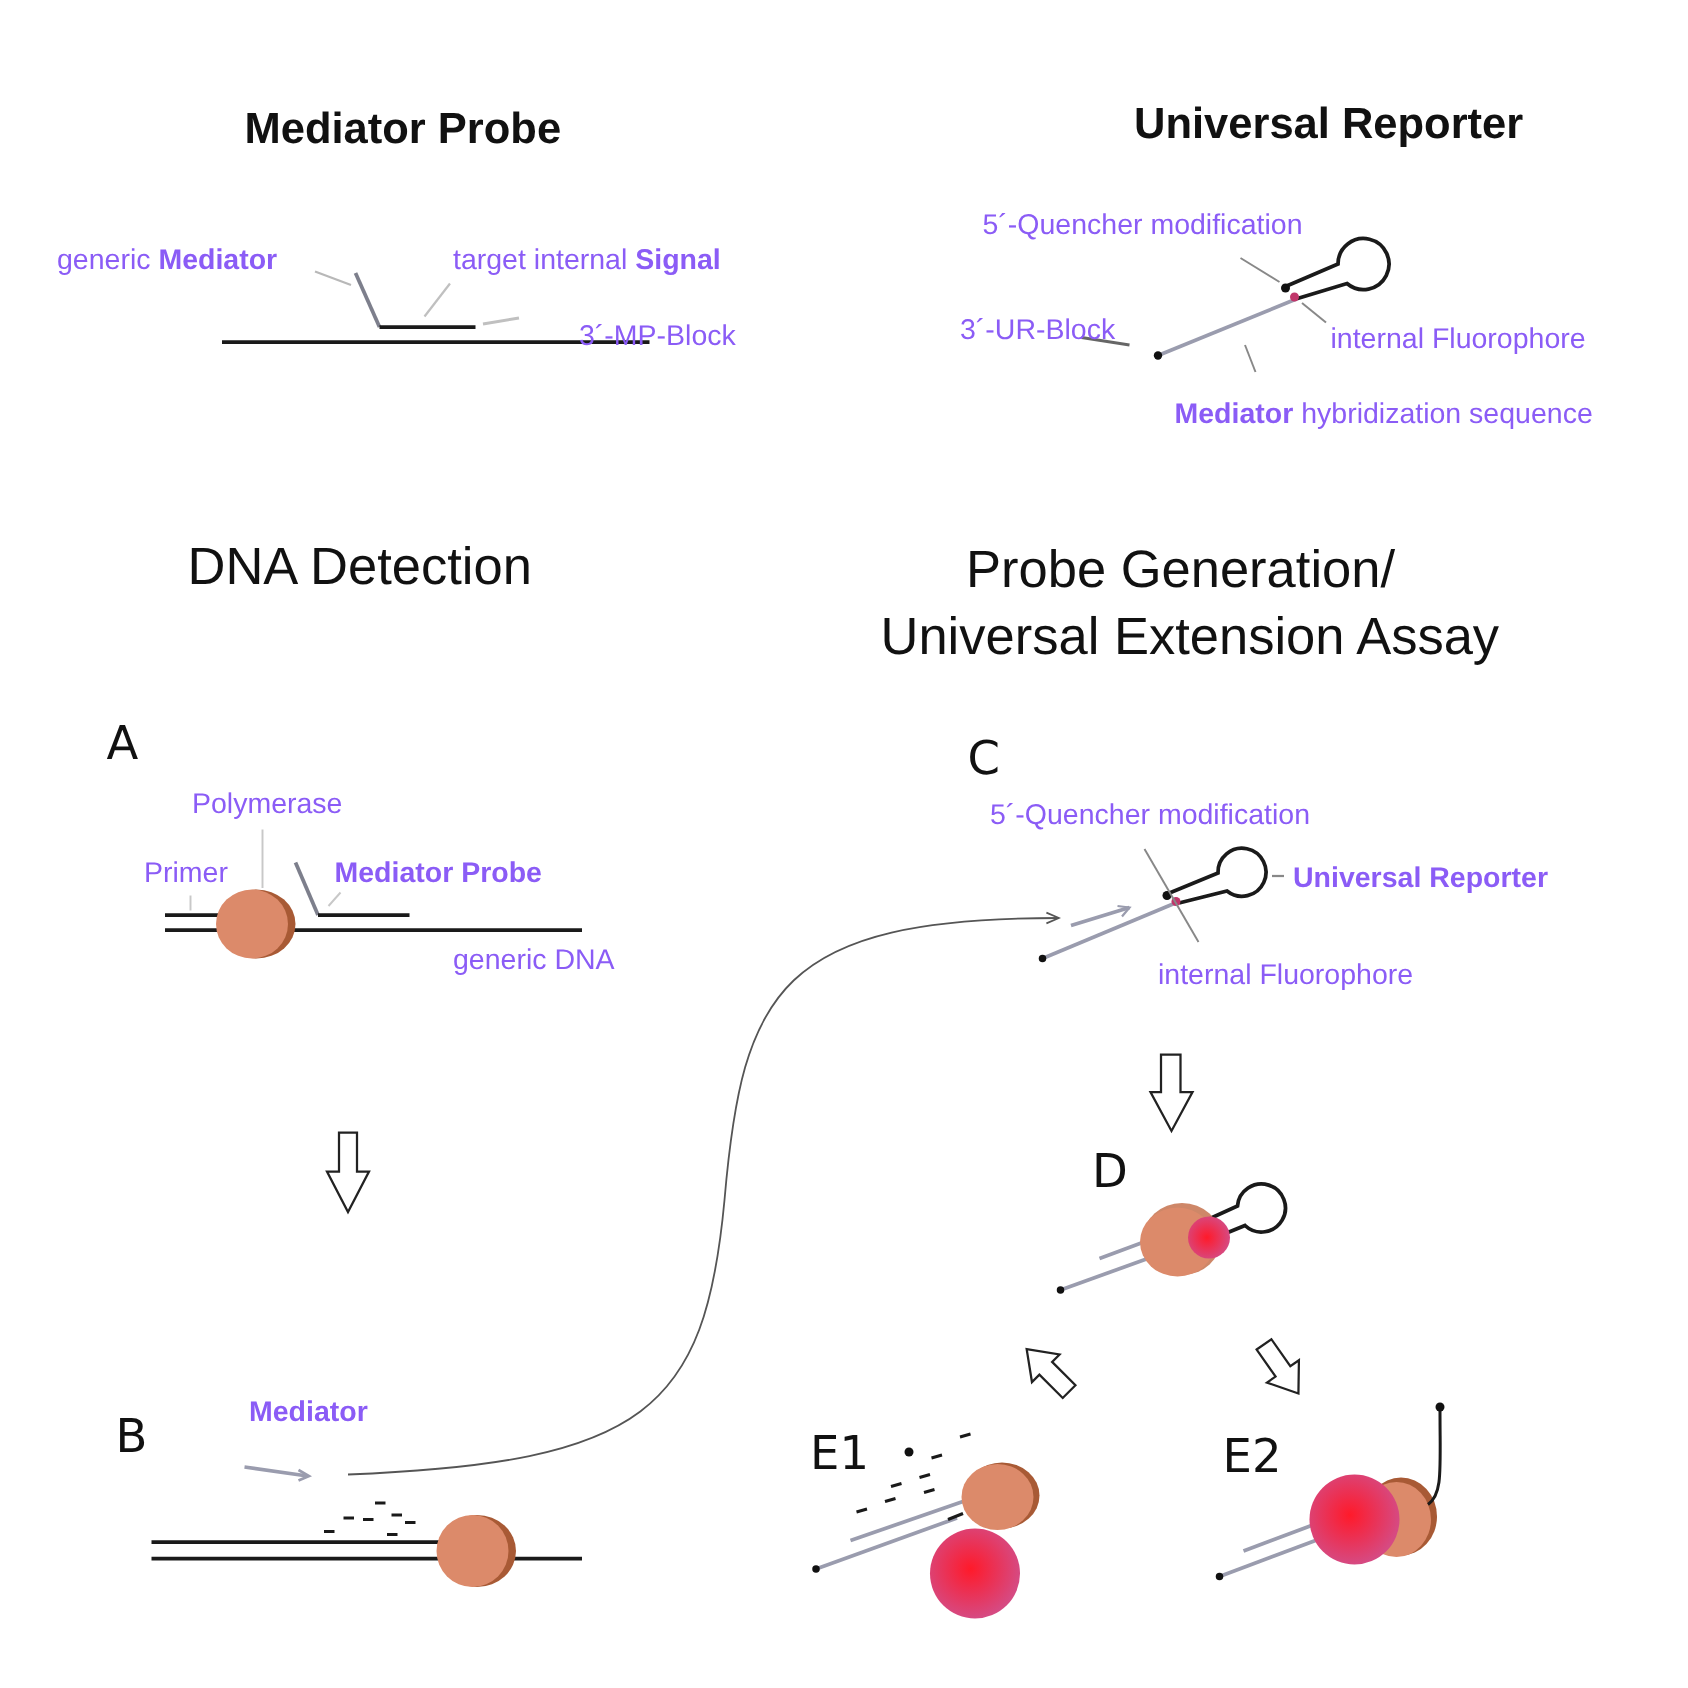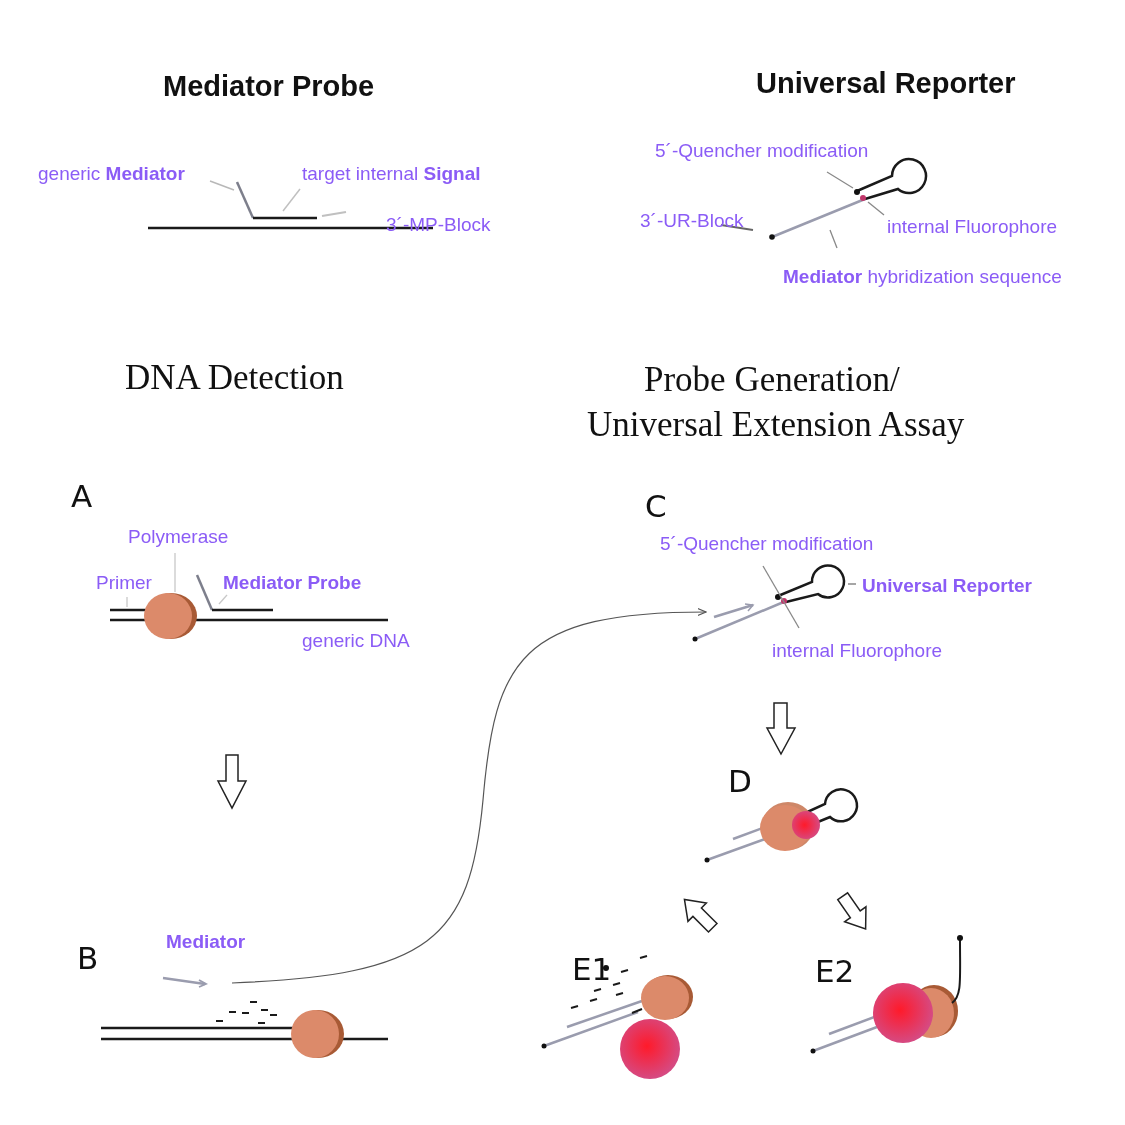--- a/index.html
+++ b/index.html
@@ -1,20 +1,20 @@
 <!DOCTYPE html>
 <html><head>
 <meta charset="utf-8">
 <style>
   html, body { margin: 0; padding: 0; background: #ffffff; }
   body { width: 1125px; height: 1125px; position: relative; overflow: hidden; }
   #diagram { position: absolute; left: 0; top: 0; width: 1125px; height: 1125px; }
   .t { position: absolute; white-space: nowrap; color: #111; }
   .sans { font-family: "Liberation Sans", sans-serif; }
-  .dj { font-family: Liberation Serif, serif; text-align: right; }
+  .dj { font-family: Liberation Sans, sans-serif; text-align: right; }
   .h1 { font-size: 29px; font-weight: bold; }
   .h2 { font-size: 35px; }
   .lbl { font-size: 19px; color: #8b5cf6; }
   .b { font-weight: bold; }
   .letter { font-size: 31px; font-family: "DejaVu Sans", sans-serif; color: #111; }
 </style>
 </head>
 <body>
 
 <svg id="diagram" viewBox="0 0 1125 1125" xmlns="http://www.w3.org/2000/svg">
@@ -175,14 +175,14 @@
 
 <div class="t letter" style="left:77px; top:940px;">B</div>
 <div class="t sans lbl b" style="left:166px; top:931px;">Mediator</div>
 
 <div class="t letter" style="left:645px; top:488px;">C</div>
 <div class="t sans lbl" style="left:660px; top:533px;">5´-Quencher modification</div>
 <div class="t sans lbl b" style="left:862px; top:575px;">Universal Reporter</div>
 <div class="t sans lbl" style="left:772px; top:640px;">internal Fluorophore</div>
 
 <div class="t letter" style="left:728px; top:763px;">D</div>
-<div class="t letter" style="left:540px; top:951px;margin-left:32px;">E1</div>
+<div class="t letter" style="left:540px; top:951px;">E1</div>
 <div class="t letter" style="left:815px; top:953px;">E2</div>
 
 </body></html>

